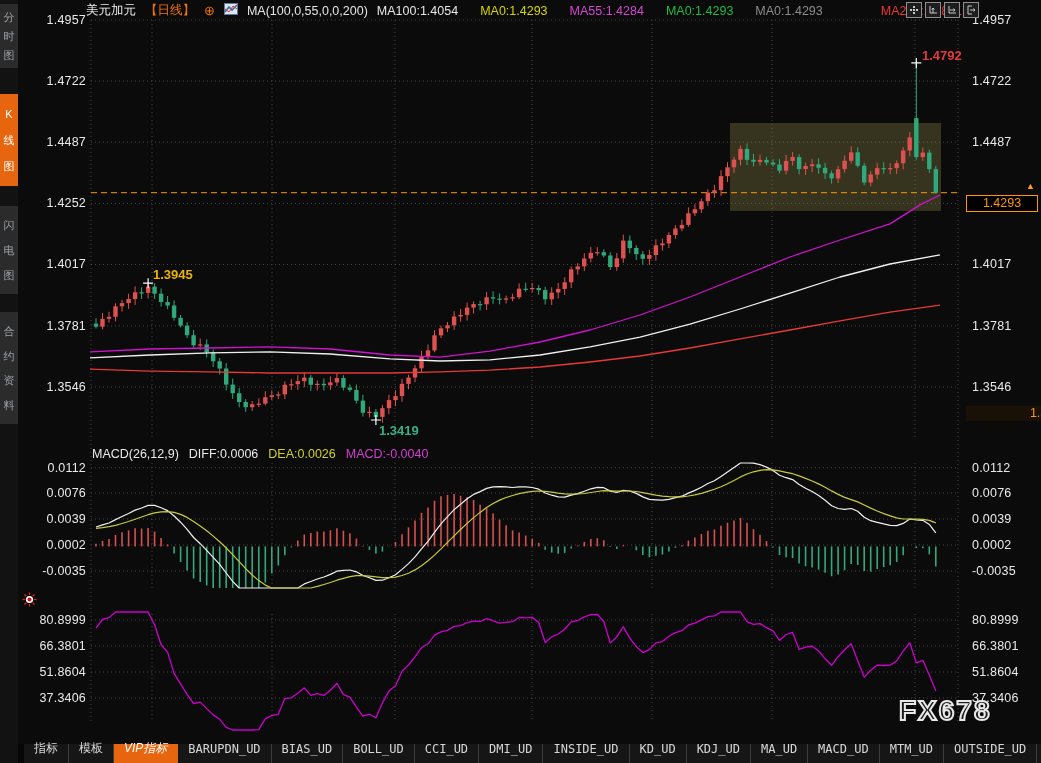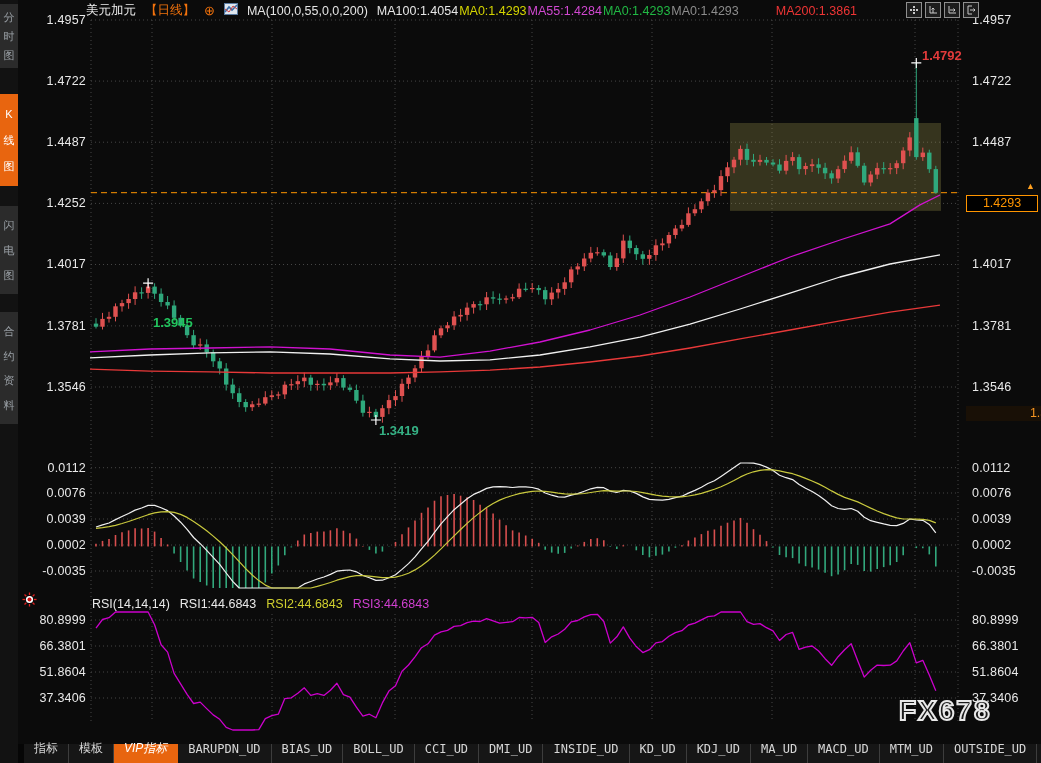--- a/index.html
+++ b/index.html
@@ -540,21 +540,21 @@
     <span class="hper">【日线】</span>
     <span class="hplus">⊕</span>
     <span>
       <svg width="14" height="12">
           <rect x="0.5" y="0.5" width="13" height="11" fill="#dfe7ef" stroke="#5a7aa0"></rect>
           <path d="M1,9 L5,4 L8,7 L13,2" stroke="#3a6ea8" stroke-width="1.6" fill="none"></path>
           <path d="M1,6 L5,9 L9,3 L13,6" stroke="#d04040" stroke-width="1" fill="none"></path>
         </svg>
     </span>
     <span class="hset">MA(100,0,55,0,0,200)</span>
-    <span id="ma-values" style="display:flex;gap:1px;">
+    <span id="ma-values" style="display:flex;gap:22px;">
         <span style="color: rgb(230, 230, 230);">MA100:1.4054</span>
         <span style="color: rgb(212, 212, 0);">MA0:1.4293</span>
         <span style="color: rgb(208, 72, 208);">MA55:1.4284</span>
         <span style="color: rgb(33, 185, 68);">MA0:1.4293</span>
         <span style="color: rgb(140, 140, 140);">MA0:1.4293</span>
         <span style="color: rgb(238, 53, 53); margin-left: 36px;">MA200:1.3861</span>
       </span>
   </header>
 
   <div id="hdr-icons">
@@ -624,48 +624,48 @@
       <div class="axlab r" style="top: 613px;">80.8999</div>
       <div class="axlab r" style="top: 639.001px;">66.3801</div>
       <div class="axlab r" style="top: 665.001px;">51.8604</div>
       <div class="axlab r" style="top: 691.002px;">37.3406</div>
     </div>
 
   <div id="cur-price" style="top: 194.706px;">1.4293</div>
   <div id="cur-arrow" style="top: 181.706px;">▲</div>
   <div id="low-tag" style="top: 405.906px; padding-left: 48px;">1.3481</div>
 
-  <div class="anno" id="anno-high" style="color: #22c55e; left: 153px; top: 267.22px; margin-top: 48px;">1.3945</div>
+  <div class="anno" id="anno-high" style="color: #eab308; left: 153px; top: 267.22px;">1.3945</div>
   <div class="anno" id="anno-spike" style="color: rgb(226, 59, 59); left: 922px; top: 47.9164px;">1.4792</div>
   <div class="anno" id="anno-low" style="color: rgb(53, 177, 132); left: 379px; top: 423.033px;">1.3419</div>
 
+  <div id="macd-hdr" style="top:447px;">
+    <span class="c-white">MACD(26,12,9)</span>
+    <span class="c-white">DIFF:0.0006</span>
+    <span class="c-yel">DEA:0.0026</span>
+    <span class="c-mag">MACD:-0.0040</span>
+  </div>
 
   <span id="rsi-alarm">
     <svg width="15" height="15">
       <g stroke="#e02020" stroke-width="1.3">
         <line x1="7.5" y1="0.5" x2="7.5" y2="3"></line>
           <line x1="7.5" y1="12" x2="7.5" y2="14.5"></line>
         <line x1="0.5" y1="7.5" x2="3" y2="7.5"></line>
           <line x1="12" y1="7.5" x2="14.5" y2="7.5"></line>
         <line x1="2.5" y1="2.5" x2="4.3" y2="4.3"></line>
           <line x1="10.7" y1="10.7" x2="12.5" y2="12.5"></line>
         <line x1="12.5" y1="2.5" x2="10.7" y2="4.3"></line>
           <line x1="4.3" y1="10.7" x2="2.5" y2="12.5"></line>
       </g>
       <circle cx="7.5" cy="7.5" r="3.6" fill="#ffffff"></circle>
       <circle cx="7.5" cy="7.5" r="2" fill="#d01010"></circle>
     </svg>
   </span>
 
-  <div id="rsi-hdr" style="top:597px;">
-    <span class="c-white">RSI(14,14,14)</span>
-    <span class="c-white">RSI1:44.6843</span>
-    <span class="c-yel">RSI2:44.6843</span>
-    <span class="c-mag">RSI3:44.6843</span>
-  </div>
 
 
   <div id="toolbar">
       <div class="tb cn">指标</div>
       <div class="tb cn">模板</div>
       <div class="tb cn active">VIP指标</div>
       <div class="tb">BARUPDN_UD</div>
       <div class="tb">BIAS_UD</div>
       <div class="tb">BOLL_UD</div>
       <div class="tb">CCI_UD</div>

